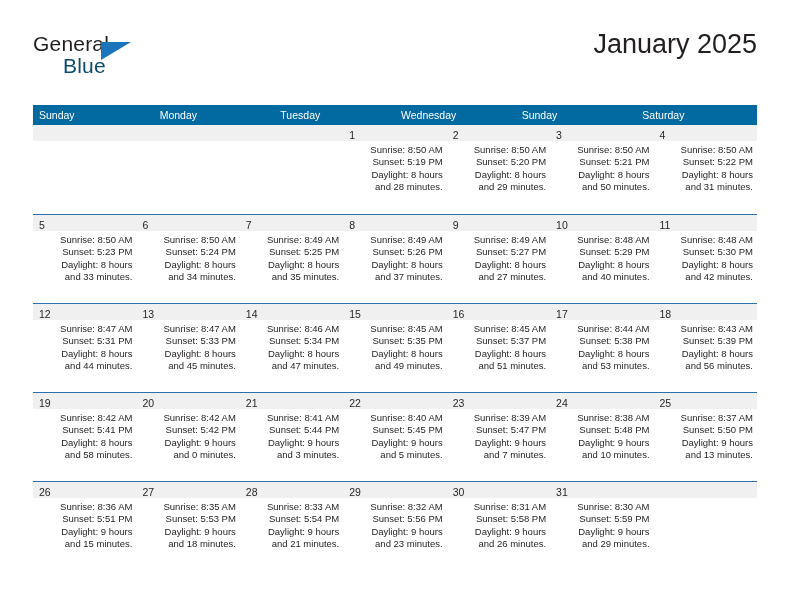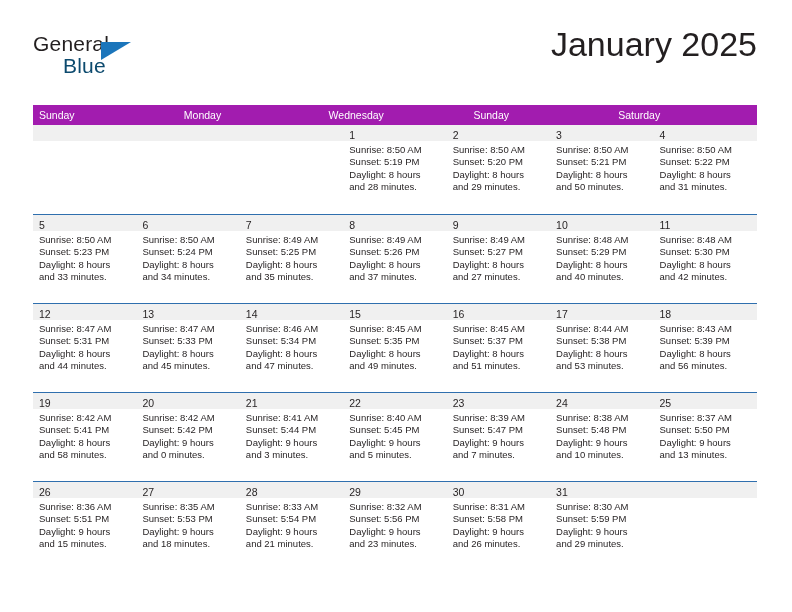--- a/index.html
+++ b/index.html
@@ -63,21 +63,21 @@
     letter-spacing: 0.2px;
     font-family: "Liberation Sans", sans-serif;
   }
   .title-block {
     position: absolute;
     right: 0;
     top: 0;
     text-align: right;
   }
   .cal-title {
-    font-size: 34px;
+    font-size: 27px;
     color: #231f20;
     line-height: 32px;
     white-space: nowrap;
   }
   .cal-subtitle {
     font-size: 13px;
     color: #231f20;
     line-height: 18px;
     margin-top: 6px;
     white-space: nowrap;
@@ -85,21 +85,21 @@
 
   
   .calendar {
     position: absolute;
     left: 33px;
     top: 105px;
     width: 724px;
   }
   .weekday-row {
     display: flex;
-    background: #a21caf;
+    background: #0369a1;
     height: 20px;
   }
   .weekday {
     flex: 1 1 0;
     color: #ffffff;
     font-size: 10.5px;
     line-height: 20px;
     padding-left: 6px;
     box-sizing: border-box;
     white-space: nowrap;
@@ -131,20 +131,21 @@
     font-size: 10.5px;
     line-height: 16px;
     color: #231f20;
   }
   .day-cell.empty .day-number-band {
     background: #f0f0f0;
   }
   .day-info {
     padding: 3px 4px 0 6px;
     box-sizing: border-box;
+    text-align: right;
   }
   .day-info div {
     font-size: 9.5px;
     line-height: 12.4px;
     color: #231f20;
     white-space: nowrap;
   }
 </style>
 </head>
 <body>
@@ -162,20 +163,21 @@
     <div class="title-block">
       <div class="cal-title">January 2025</div>
     </div>
 
   </div>
 
   <div class="calendar">
     <div class="weekday-row" id="weekday-row">
         <div class="weekday">Sunday</div>
         <div class="weekday">Monday</div>
+        <div class="weekday">Tuesday</div>
         <div class="weekday">Wednesday</div>
         <div class="weekday">Sunday</div>
         <div class="weekday">Saturday</div>
       </div>
     <div id="week-rows">
         <div class="week-row">
           <div class="day-cell empty">
             <div class="day-number-band"><span class="day-number"></span></div>
           </div>
           <div class="day-cell empty">

